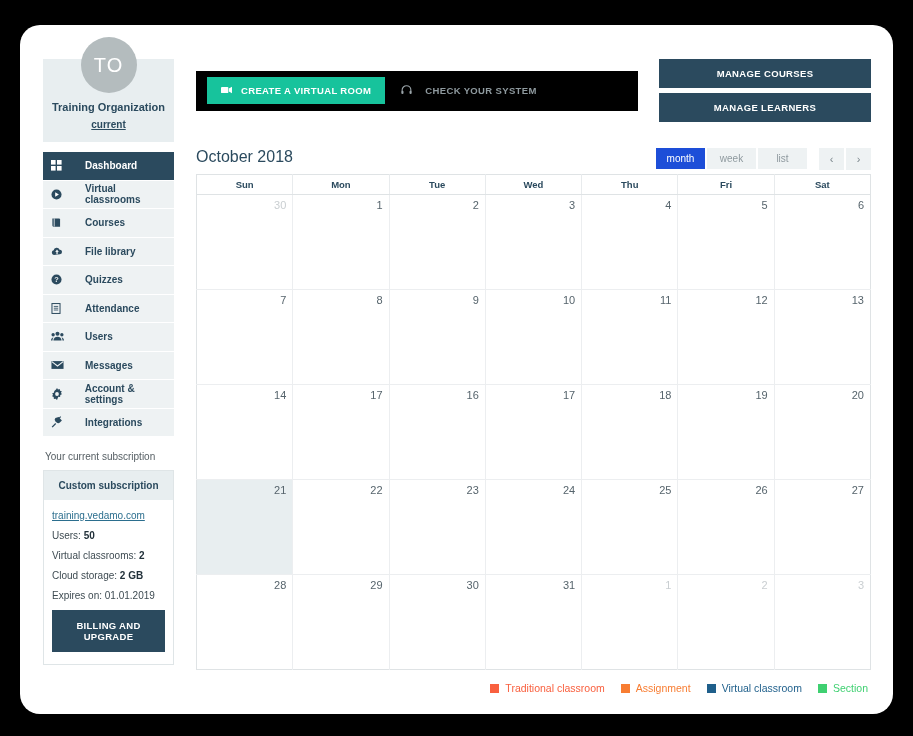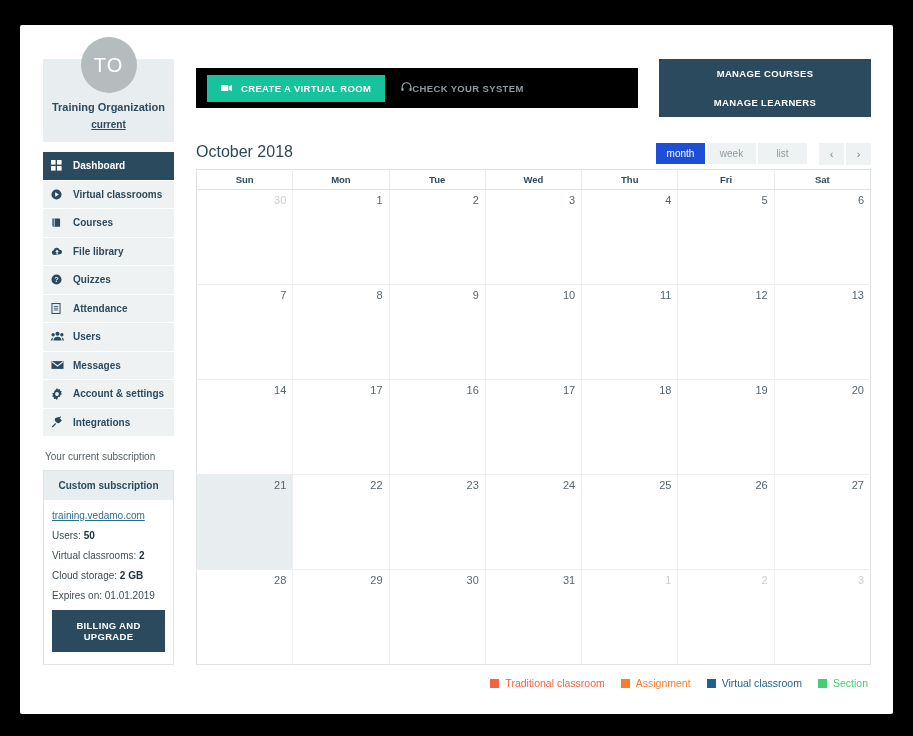--- a/index.html
+++ b/index.html
@@ -12,21 +12,21 @@
     overflow: hidden;
   }
 
   #app-card {
     position: absolute;
     left: 20px;
     top: 25px;
     width: 873px;
     height: 689px;
     background: #ffffff;
-    border-radius: 2px;
+    border-radius: 20px;
     overflow: hidden;
   }
 
   
   #sidebar {
     position: absolute;
     left: 23px;
     top: 34px;
     width: 131px;
   }
@@ -83,21 +83,21 @@
     background: #2b4a5e;
     color: #ffffff;
   }
   .nav-icon {
     width: 18px;
     display: inline-flex;
     align-items: center;
     justify-content: flex-start;
   }
   .nav-icon svg { display: block; }
-  .nav-label { margin-left: 4px; text-align: center; }
+  .nav-label { margin-left: 16px; }
 
   .sub-caption {
     font-size: 10px;
     color: #555e63;
     margin: 14px 0 8px 2px;
   }
   .sub-card {
     border: 1px solid #dfe5e7;
     background: #ffffff;
   }
@@ -168,35 +168,36 @@
     border: none;
     font-family: inherit;
     font-size: 9.5px;
     font-weight: bold;
     letter-spacing: 0.35px;
     padding: 8px 14px;
     cursor: pointer;
   }
   .btn-check {
     display: inline-flex;
-    align-items: flex-end;
-    gap: 0;
+    align-items: center;
+    gap: 13px;
     margin-left: 16px;
     color: #8f9a9f;
     font-size: 9.5px;
     font-weight: bold;
     letter-spacing: 0.35px;
     cursor: pointer;
     background: none;
     border: none;
     font-family: inherit;
   }
   .manage-col {
     display: flex;
     flex-direction: column;
+    gap: 5px;
     flex: 0 0 212px;
     margin-left: auto;
   }
   .btn-manage {
     background: #2b4a5e;
     color: #ffffff;
     border: none;
     font-family: inherit;
     font-size: 9.5px;
     font-weight: bold;

